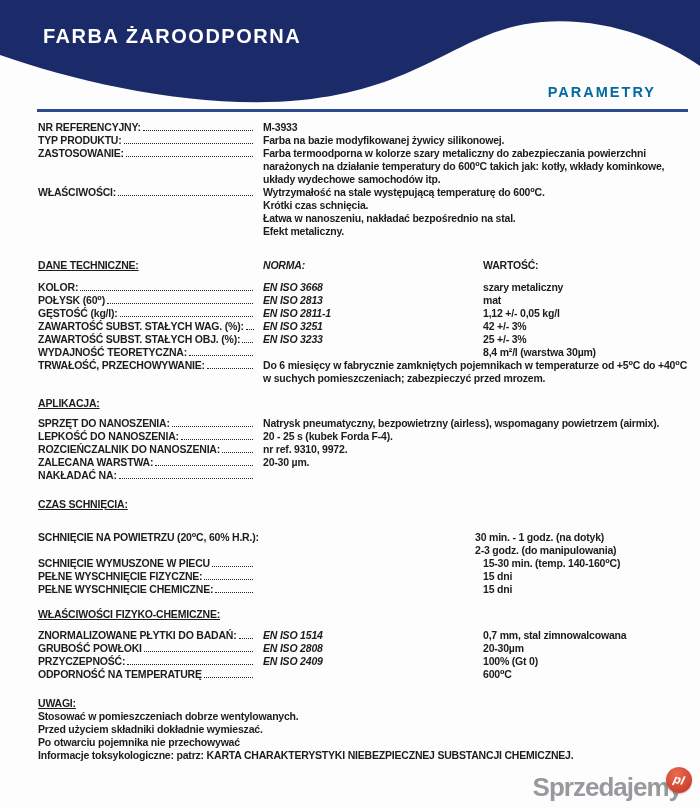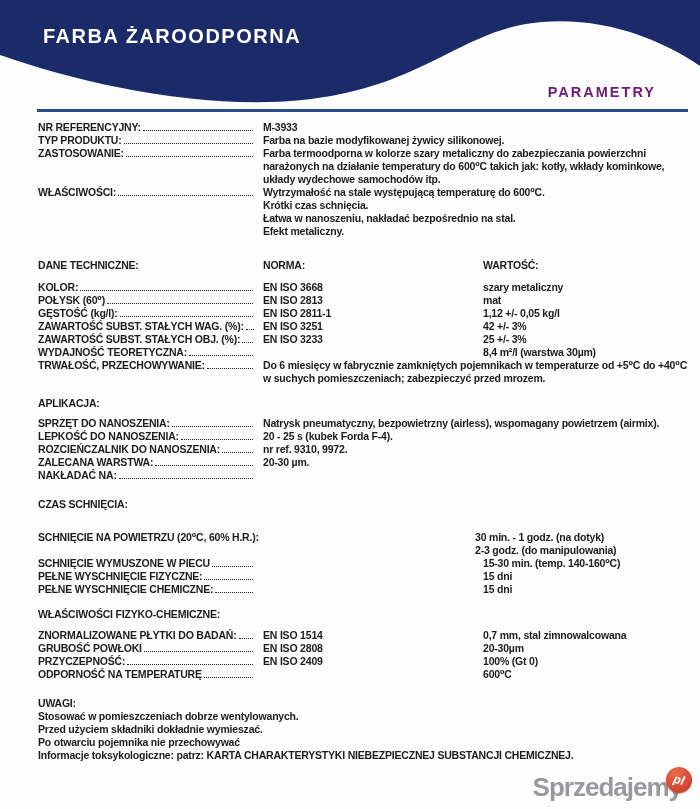--- a/index.html
+++ b/index.html
@@ -13,37 +13,37 @@
   }
   
   .header { position:relative; height:109px; }
   .header svg { position:absolute; top:0; left:0; display:block; }
   .title {
     position:absolute; left:43px; top:25px;
     color:#ffffff; font-size:20px; letter-spacing:1.5px; line-height:22px;
   }
   .parametry {
     position:absolute; right:44px; top:84px;
-    font-size:14.5px; letter-spacing:2px; color:#701a75; line-height:16px;
+    font-size:14.5px; letter-spacing:2px; color:#0369a1; line-height:16px;
   }
   .rule { height:2.5px; background:#2c4a8c; margin:0 12px 0 37px; }
   
   .content { padding:9px 10px 0 38px; }
   .row { display:flex; align-items:flex-start;gap:8px; }
   .lbl { white-space:nowrap; }
   .lcell  { width:217px; min-width:217px; display:flex; }
   .lcell2 { width:429px; min-width:429px; display:flex; }
   .leader {
     flex:1; align-self:flex-end;
     border-bottom:1.7px dotted #222;
     margin:0 2px 2.5px 2px; height:10px; min-width:8px;
   }
-  .norma { width:212px; min-width:212px; white-space:pre; }
+  .norma { width:212px; min-width:212px; white-space:pre;font-style:italic; }
   .wart, .val { flex:1; white-space:pre; }
-  .sechead { white-space:nowrap; }
+  .sechead { text-decoration:underline; white-space:nowrap; }
   .sec-dane  { margin-top:21px; }
   .sec-dane .rows { margin-top:9px; }
   .sec-apl   { margin-top:12px; }
   .sec-apl .rows { margin-top:7px; }
   .sec-czas  { margin-top:16px; }
   .sec-czas .rows { margin-top:20px; }
   .sec-fiz   { margin-top:12px; }
   .sec-fiz .rows { margin-top:8px; }
   .sec-uwagi { margin-top:16px; }
   .sec-uwagi .lines { }

